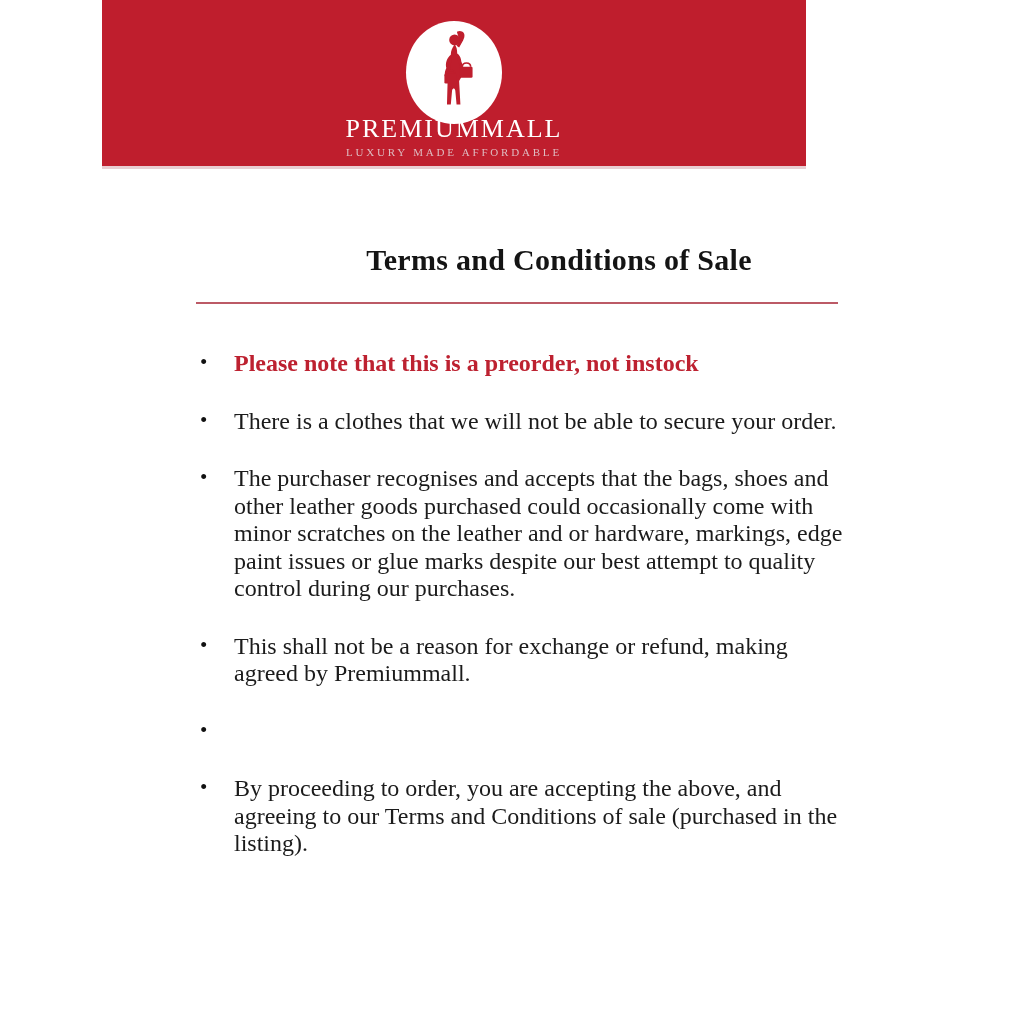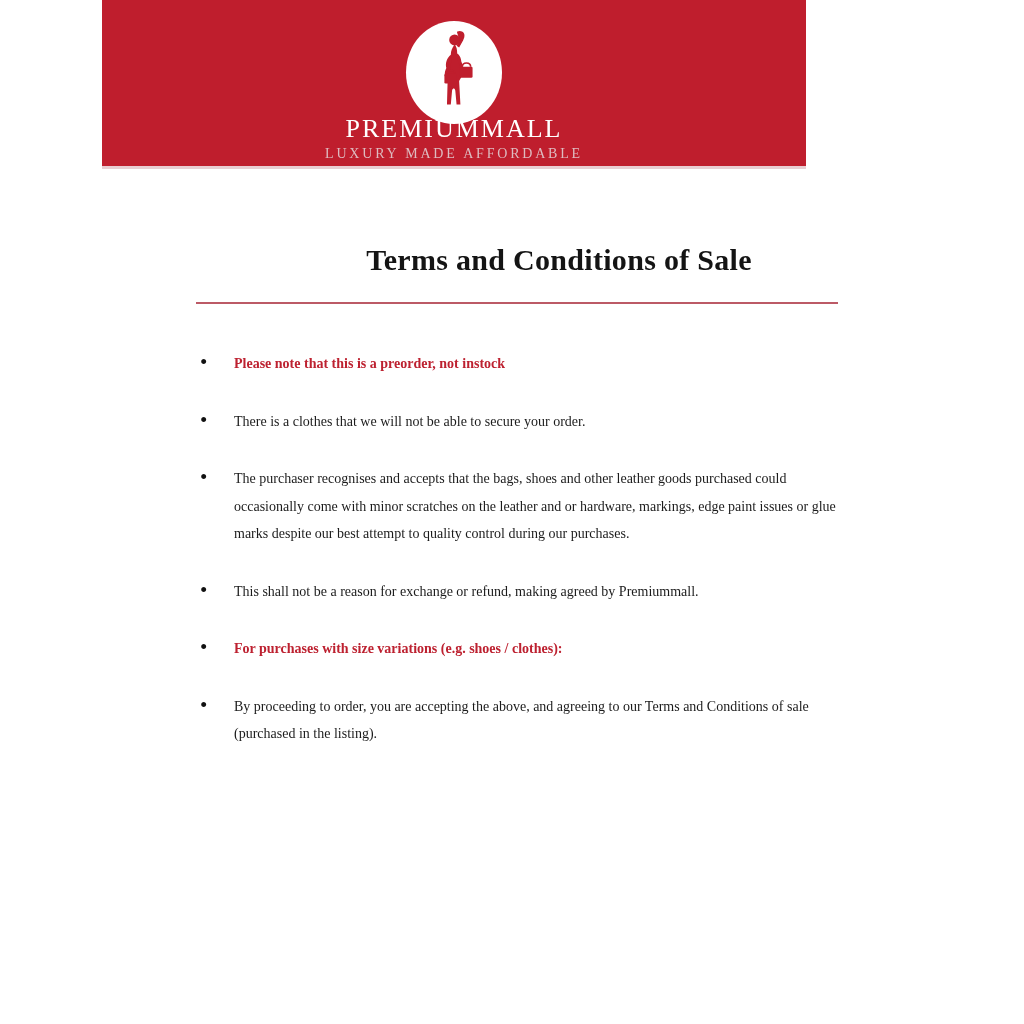--- a/index.html
+++ b/index.html
@@ -49,21 +49,21 @@
     font-weight: normal;
     white-space: nowrap;
   }
   .brand-tagline {
     position: absolute;
     top: 146px;
     left: 0;
     width: 100%;
     text-align: center;
     color: #debbc0;
-    font-size: 14px;
+    font-size: 11px;
     letter-spacing: 2.8px;
     white-space: nowrap;
   }
 
   
   .doc-title {
     position: absolute;
     top: 243px;
     left: 0;
     width: 100%;
@@ -84,21 +84,21 @@
     background: #bc5a66;
   }
   .terms {
     position: absolute;
     top: 350px;
     left: 234px;
     width: 612px;
     margin: 0;
     padding: 0;
     list-style: none;
-    font-size: 14px;
+    font-size: 24px;
     line-height: 27.5px;
     color: #1b1b1b;
   }
   .terms li { position: relative; margin: 0 0 30px 0; }
   .terms li::before {
     content: "\2022";
     position: absolute;
     left: -34px;
     top: -1px;
     font-size: 21px;
@@ -141,17 +141,17 @@
   </div>
 
   <h1 class="doc-title">Terms and Conditions of Sale</h1>
   <div class="title-rule"></div>
 
   <ul class="terms">
       <li><span class="red-bold">Please note that this is a preorder, not instock</span></li>
       <li><span>There is a clothes that we will not be able to secure your order.</span><br></li>
       <li><span>The purchaser recognises and accepts that the bags, shoes and other leather goods purchased could occasionally come with minor scratches on the leather and or hardware, markings, edge paint issues or glue marks despite our best attempt to quality control during our purchases.</span></li>
       <li><span>This shall not be a reason for exchange or refund, making agreed by Premiummall.</span></li>
-      <li><span class="red-bold">For purchases with size variations (e.g. shoes / clothes):</span><br></li>
+      <li><br></li>
       <li><span>By proceeding to order, you are accepting the above, and agreeing to our Terms and Conditions of sale (purchased in the listing).</span></li>
     </ul>
 
 </div>
 
 </body></html>

